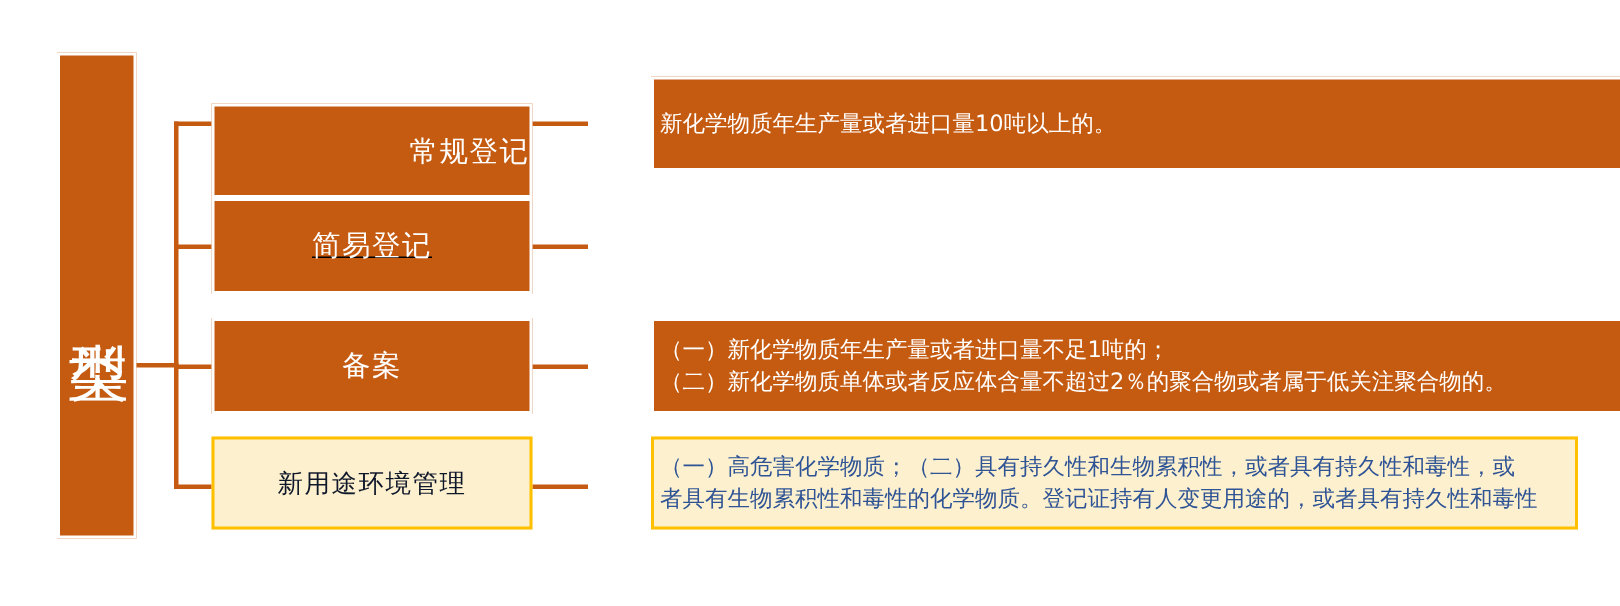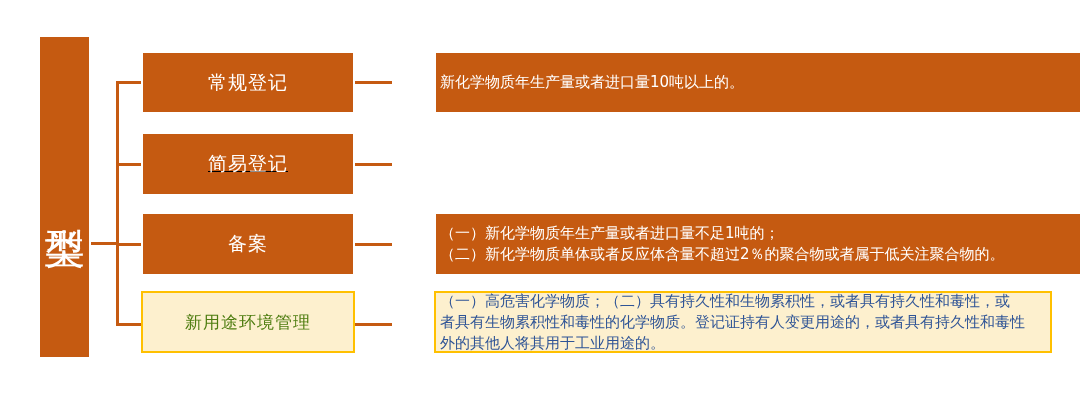--- a/index.html
+++ b/index.html
@@ -81,36 +81,36 @@
     line-height: 21px;
     white-space: nowrap;
   }
 
   
   .cat-box.hl {
     background: #FDF0CE;
     border: 2px solid #FFC000;
   }
   .cat-box.hl .cat-label {
-    color: #4d7c0f;
+    color: #0f172a;
     font-size: 17px;
   }
   .desc-box.hl {
     background: #FDF0CE;
     border: 2px solid #FFC000;
     padding: 2px 2px 2px 4px;
   }
   .desc-box.hl .desc-line {
     color: #2F5496;
     font-size: 15px;
     line-height: 21px;
   }
 
   
-  #row0-cat { top: 51px;  height: 63px; }
+  #row0-cat { top: 69px;  height: 63px; justify-content: flex-end; }
   #row1-cat { top: 132px; height: 64px; text-decoration: underline; }
   #row2-cat { top: 212px; height: 64px; text-align: center; }
   #row3-cat { top: 291px; height: 62px; }
 
   #row0-desc { top: 51px;  height: 63px; width: 676px; }
   #row1-desc { top: 132px; height: 64px; width: 682px; }
   #row2-desc { top: 212px; height: 64px; width: 682px; }
   #row3-desc { top: 291px; height: 62px; width: 618px; }
 </style>
 </head>
@@ -154,16 +154,15 @@
     <span class="desc-line">（一）新化学物质年生产量或者进口量不足1吨的；</span>
     <span class="desc-line">（二）新化学物质单体或者反应体含量不超过2％的聚合物或者属于低关注聚合物的。</span>
   </div>
 
   <div class="cat-box hl" id="row3-cat">
     <span class="cat-label">新用途环境管理</span>
   </div>
   <div class="desc-box hl" id="row3-desc">
     <span class="desc-line">（一）高危害化学物质；（二）具有持久性和生物累积性，或者具有持久性和毒性，或</span>
     <span class="desc-line">者具有生物累积性和毒性的化学物质。登记证持有人变更用途的，或者具有持久性和毒性</span>
-    <span class="desc-line">外的其他人将其用于工业用途的。</span>
   </div>
 
 </div>
 
 </body></html>

